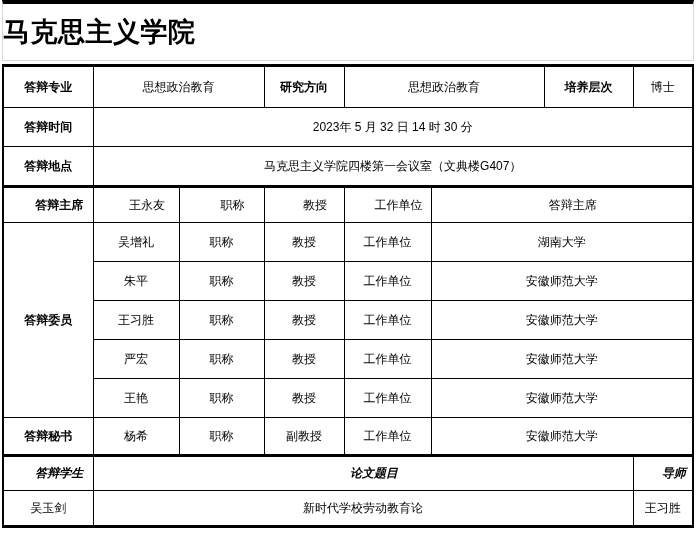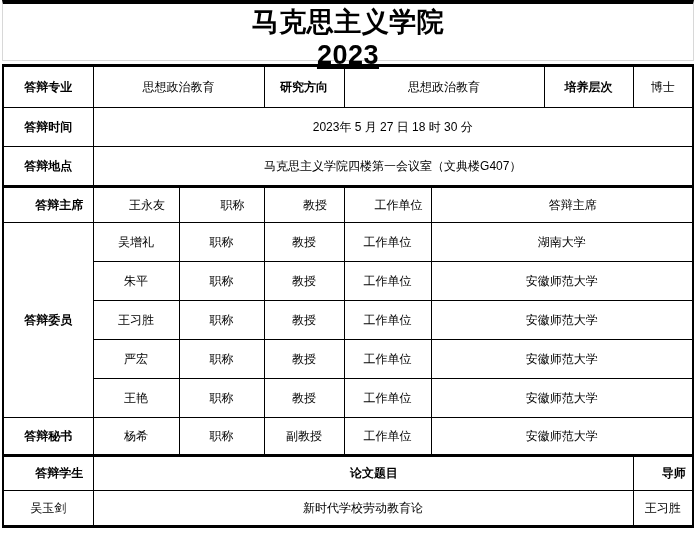--- a/index.html
+++ b/index.html
@@ -26,21 +26,20 @@
     border-left: 1px solid #d8d8d8;
     border-right: 1px solid #d8d8d8;
     border-bottom: 1px solid #d8d8d8;
     display: flex;
     align-items: center;
     justify-content: space-between;
     font-size: 27px;
     font-weight: bold;
     letter-spacing: 0.5px;
     white-space: nowrap;
-    flex-direction: column;
   }
   .title-block .u {
     text-decoration: underline;
     text-underline-offset: 3px;
   }
   
   table.main {
     margin-top: 3px;
     border-collapse: collapse;
     table-layout: fixed;
@@ -66,31 +65,30 @@
     border-top: 3px solid #000000;
     padding-left: 24px;
   }
   
   tr.r-info1  { height: 42px; }
   tr.r-info2  { height: 39px; }
   tr.r-info3  { height: 40px; margin-left: 48px; }
   tr.r-chair  { height: 36px; }
   tr.r-member { height: 39px; }
   tr.r-secr   { height: 38px; padding-left: 6px; }
-  tr.r-head   { height: 35px; }
+  tr.r-head   { height: 35px; font-style: italic; }
   tr.r-stud   { height: 36px; }
 </style>
 </head>
 <body>
 
 <div class="page">
 
   <div class="title-block">
     <span>马克思主义学院</span>
-      <span class="u">2023</span>
   </div>
 
   <table class="main">
     <colgroup>
       <col style="width:90px">
         <col style="width:86px">
         <col style="width:85px">
         <col style="width:80px">
       <col style="width:87px">
         <col style="width:113px">
@@ -103,21 +101,21 @@
       <td class="lbl">答辩专业</td>
       <td colspan="2">思想政治教育</td>
       <td class="lbl">研究方向</td>
       <td colspan="2">思想政治教育</td>
       <td class="lbl">培养层次</td>
       <td>博士</td>
     </tr>
 
     <tr class="r-info2">
       <td class="lbl">答辩时间</td>
-      <td colspan="7">2023年 5 月 27 日 18 时 30 分</td>
+      <td colspan="7">2023年 5 月 32 日 14 时 30 分</td>
     </tr>
 
     <tr class="r-info3">
       <td class="lbl">答辩地点</td>
       <td colspan="7">马克思主义学院四楼第一会议室（文典楼G407）</td>
     </tr>
 
     <tr class="r-chair section-start">
       <td class="lbl">答辩主席</td>
       <td>王永友</td>

